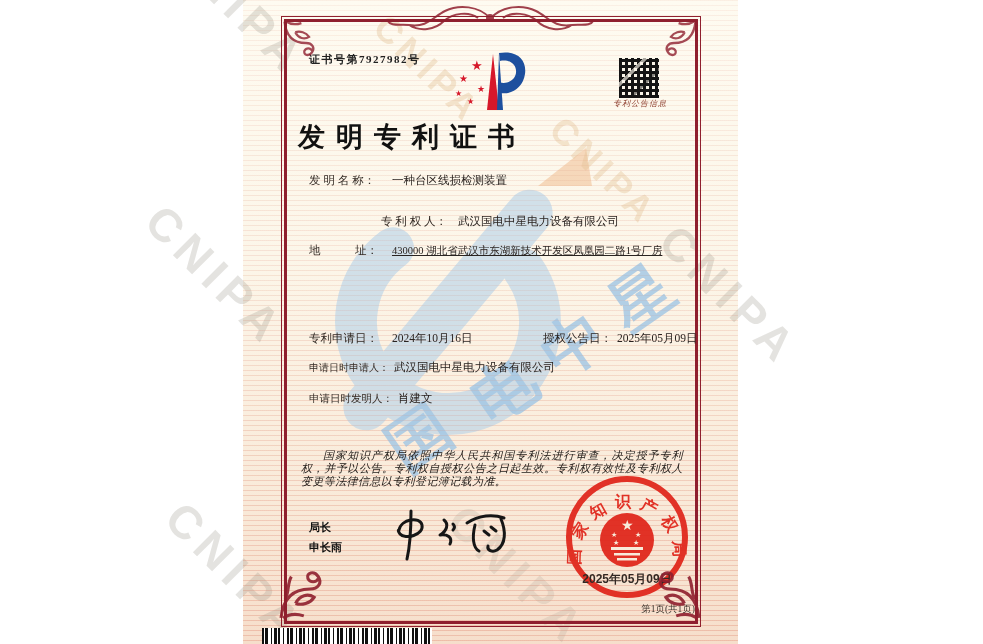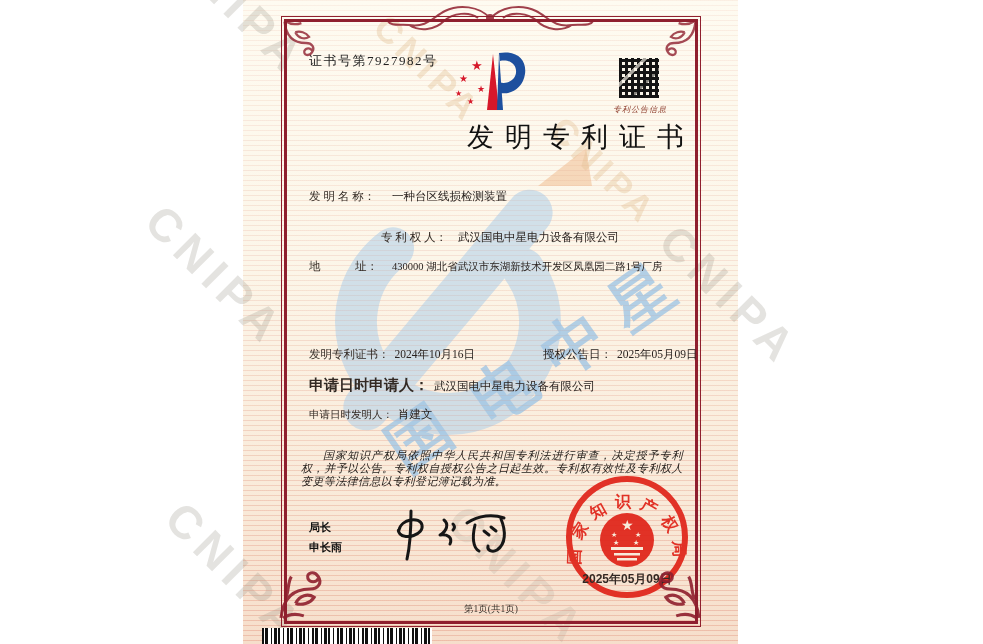--- a/index.html
+++ b/index.html
@@ -28,52 +28,52 @@
            font-size:36px;letter-spacing:5px;color:rgba(226,192,146,0.38);
            transform:rotate(45deg);pointer-events:none;}
 
   
   .frame{position:absolute;left:41px;top:19px;width:408px;height:599px;z-index:4;
          border:3px solid #8f1f2e;outline:1px solid #8f1f2e;outline-offset:2px;}
   .corner{position:absolute;z-index:5;}
   .content{position:absolute;inset:0;z-index:5;}
 
   
-  .certno{position:absolute;left:22px;top:30px;font-size:13px;letter-spacing:1.5px;color:#222;}
+  .certno{position:absolute;left:22px;top:30px;font-size:11px;letter-spacing:1.5px;color:#222;font-weight:bold;}
   .logo{position:absolute;left:168px;top:26px;}
   .qr{position:absolute;left:332px;top:36px;width:40px;height:40px;
       background:
        repeating-linear-gradient(90deg,#141414 0 3px,transparent 3px 6px),
        repeating-linear-gradient(0deg,#141414 0 3px,#f9f4e8 3px 6px);}
   .qr::after{content:"";position:absolute;inset:0;
        background:linear-gradient(135deg,transparent 30%,rgba(250,245,233,0.65) 31% 36%,transparent 37% 60%,rgba(20,20,20,0.5) 61% 66%,transparent 67%);}
-  .qr-label{position:absolute;left:318px;top:82px;width:70px;text-align:center;
+  .qr-label{position:absolute;left:318px;top:76px;width:70px;text-align:center;
       font-size:8px;letter-spacing:1px;color:#8c3b2b;font-style:italic;}
-  .title{position:absolute;left:0;top:97px;width:100%;text-align:right;
-      font-size:27px;font-weight:normal;letter-spacing:11px;color:#111;text-indent:11px;}
-
-  
-  .row{position:absolute;left:22px;width:376px;height:18px;font-size:11.5px;color:#2a2320;white-space:nowrap;margin-top:16px;}
+  .title{position:absolute;left:0;top:97px;width:100%;text-align:left;
+      font-size:27px;font-weight:bold;letter-spacing:11px;color:#111;text-indent:11px;}
+
+  
+  .row{position:absolute;left:22px;width:376px;height:18px;font-size:11.5px;color:#2a2320;white-space:nowrap;}
   .lbl{display:inline-block;min-width:78px;color:#332a24;}
   .val{margin-left:5px;color:#2a2320;}
-  .val.small{font-size:10.5px;}
+  .val.small{font-size:10.5px;text-decoration:underline;}
   .col2{position:absolute;left:234px;top:0;}
 
   
   .bodytext{position:absolute;left:14px;top:416px;width:382px;
       font-size:11px;line-height:13px;font-style:italic;color:#1f1a17;
       text-align:justify;text-indent:2em;letter-spacing:0.4px;}
 
   
   .signer{position:absolute;left:22px;top:495px;font-family:"Liberation Sans",sans-serif;
       font-weight:bold;font-size:11px;line-height:20px;color:#111;}
   .signature{position:absolute;left:100px;top:482px;z-index:6;}
   .seal{position:absolute;left:274px;top:451px;z-index:7;}
 
-  .footer{position:absolute;left:0;top:581px;width:100%;text-align:center;font-size:9.5px;color:#3a332c;}
+  .footer{position:absolute;left:0;top:581px;width:100%;text-align:right;font-size:9.5px;color:#3a332c;}
 
   .barcode{position:absolute;left:19px;top:628px;width:170px;height:16px;z-index:6;
       background:repeating-linear-gradient(90deg,
         #101010 0 2px,#fff 2px 3px,#101010 3px 6px,#fff 6px 9px,
         #101010 9px 10px,#fff 10px 12px,#101010 12px 15px,#fff 15px 16px,
         #101010 16px 18px,#fff 18px 21px,#101010 21px 22px,#fff 22px 25px);}
 </style>
 </head>
 <body>
 
@@ -173,25 +173,25 @@
         <div class="row" style="top:151px;">
           <span class="lbl">发 明 名 称：</span><span class="val">一种台区线损检测装置</span>
         </div>
         <div class="row" style="top:192px;text-align:center;">
           <span class="lbl">专 利 权 人：</span><span class="val">武汉国电中星电力设备有限公司</span>
         </div>
         <div class="row" style="top:221px;">
           <span class="lbl">地　　　址：</span><span class="val small">430000 湖北省武汉市东湖新技术开发区凤凰园二路1号厂房</span>
         </div>
         <div class="row" style="top:309px;">
-          <span class="lbl">发明专利证书：</span><span class="val">2024年10月16日</span>
+          <span class="lbl">专利申请日：</span><span class="val">2024年10月16日</span>
           <span class="col2"><span>授权公告日：</span><span class="val">2025年05月09日</span></span>
         </div>
         <div class="row" style="top:338px;">
-          <span class="lbl" style="font-size:15px;font-weight:bold;">申请日时申请人：</span><span class="val">武汉国电中星电力设备有限公司</span>
+          <span class="lbl" style="font-size:10px;">申请日时申请人：</span><span class="val">武汉国电中星电力设备有限公司</span>
         </div>
         <div class="row" style="top:369px;">
           <span class="lbl" style="font-size:10.5px;">申请日时发明人：</span><span class="val">肖建文</span>
         </div>
 
         <p class="bodytext">国家知识产权局依照中华人民共和国专利法进行审查，决定授予专利权，并予以公告。专利权自授权公告之日起生效。专利权有效性及专利权人变更等法律信息以专利登记簿记载为准。</p>
 
         <div class="signer">
           <div>局长</div>
           <div>申长雨</div>

